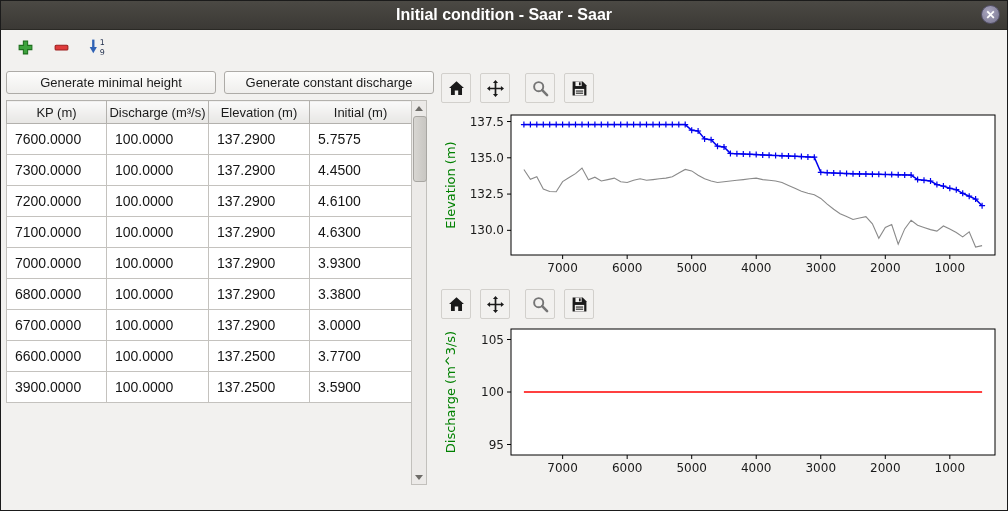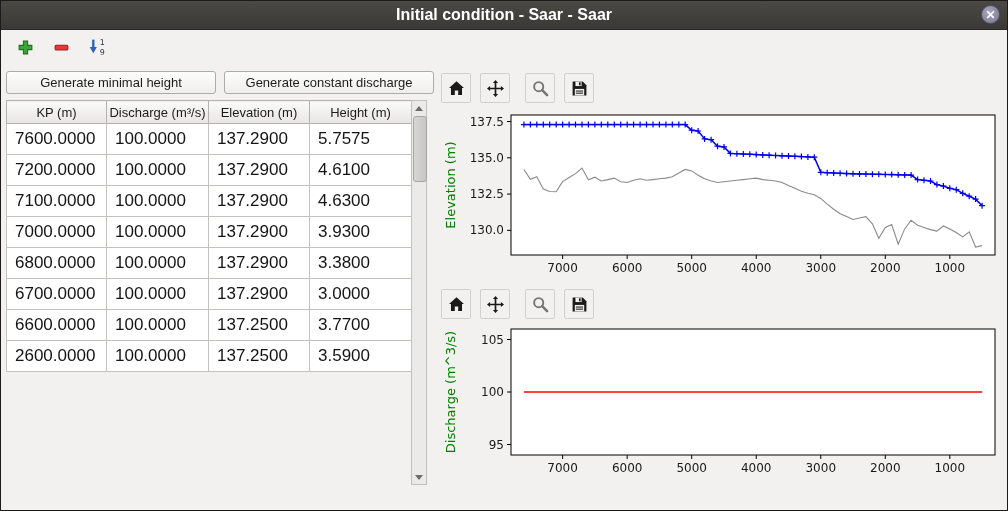--- a/index.html
+++ b/index.html
@@ -46,21 +46,21 @@
   table.data{
     position:absolute;top:99px;left:5px;border-collapse:collapse;table-layout:fixed;
     background:#ffffff;border:1px solid #979590;
   }
   table.data th{
     height:22px;font-weight:normal;font-size:13px;color:#1c1c1c;text-align:center;
     background:linear-gradient(#fafafa,#e7e6e4);
     border:1px solid #b3b1ad;padding:0 2px;overflow:hidden;white-space:nowrap;
   }
   table.data td{
-    height:30px;font-size:17px;color:#141414;text-align:left;
+    height:30px;font-size:14px;color:#141414;text-align:left;
     border:1px solid #c4c2be;padding:0 0 0 8px;background:#ffffff;
     overflow:hidden;white-space:nowrap;
   }
   
   .vscroll{
     position:absolute;left:410px;top:99px;width:16px;height:385px;
     background:#eceae8;border:1px solid #c2c0bc;box-sizing:border-box;
   }
   .vscroll .arrow{position:absolute;left:0;width:14px;height:14px;display:flex;align-items:center;justify-content:center;}
   .vscroll .arrow.up{top:0;}
@@ -126,31 +126,37 @@
       <col style="width:100px">
         <col style="width:102px">
         <col style="width:101px">
         <col style="width:102px">
     </colgroup>
     <thead>
       <tr id="table-head-row">
           <th>KP (m)</th>
           <th>Discharge (m³/s)</th>
           <th>Elevation (m)</th>
-          <th>Height (m)</th>
+          <th>Initial (m)</th>
         </tr>
     </thead>
     <tbody id="table-body">
         <tr>
           <td>7600.0000</td>
           <td>100.0000</td>
           <td>137.2900</td>
           <td>5.7575</td>
         </tr>
         <tr>
+          <td>7300.0000</td>
+          <td>100.0000</td>
+          <td>137.2900</td>
+          <td>4.4500</td>
+        </tr>
+        <tr>
           <td>7200.0000</td>
           <td>100.0000</td>
           <td>137.2900</td>
           <td>4.6100</td>
         </tr>
         <tr>
           <td>7100.0000</td>
           <td>100.0000</td>
           <td>137.2900</td>
           <td>4.6300</td>
@@ -173,21 +179,21 @@
           <td>137.2900</td>
           <td>3.0000</td>
         </tr>
         <tr>
           <td>6600.0000</td>
           <td>100.0000</td>
           <td>137.2500</td>
           <td>3.7700</td>
         </tr>
         <tr>
-          <td>2600.0000</td>
+          <td>3900.0000</td>
           <td>100.0000</td>
           <td>137.2500</td>
           <td>3.5900</td>
         </tr>
       </tbody>
   </table>
 
   <div class="vscroll">
     <div class="arrow up">
         <div class="tri-up"></div>

